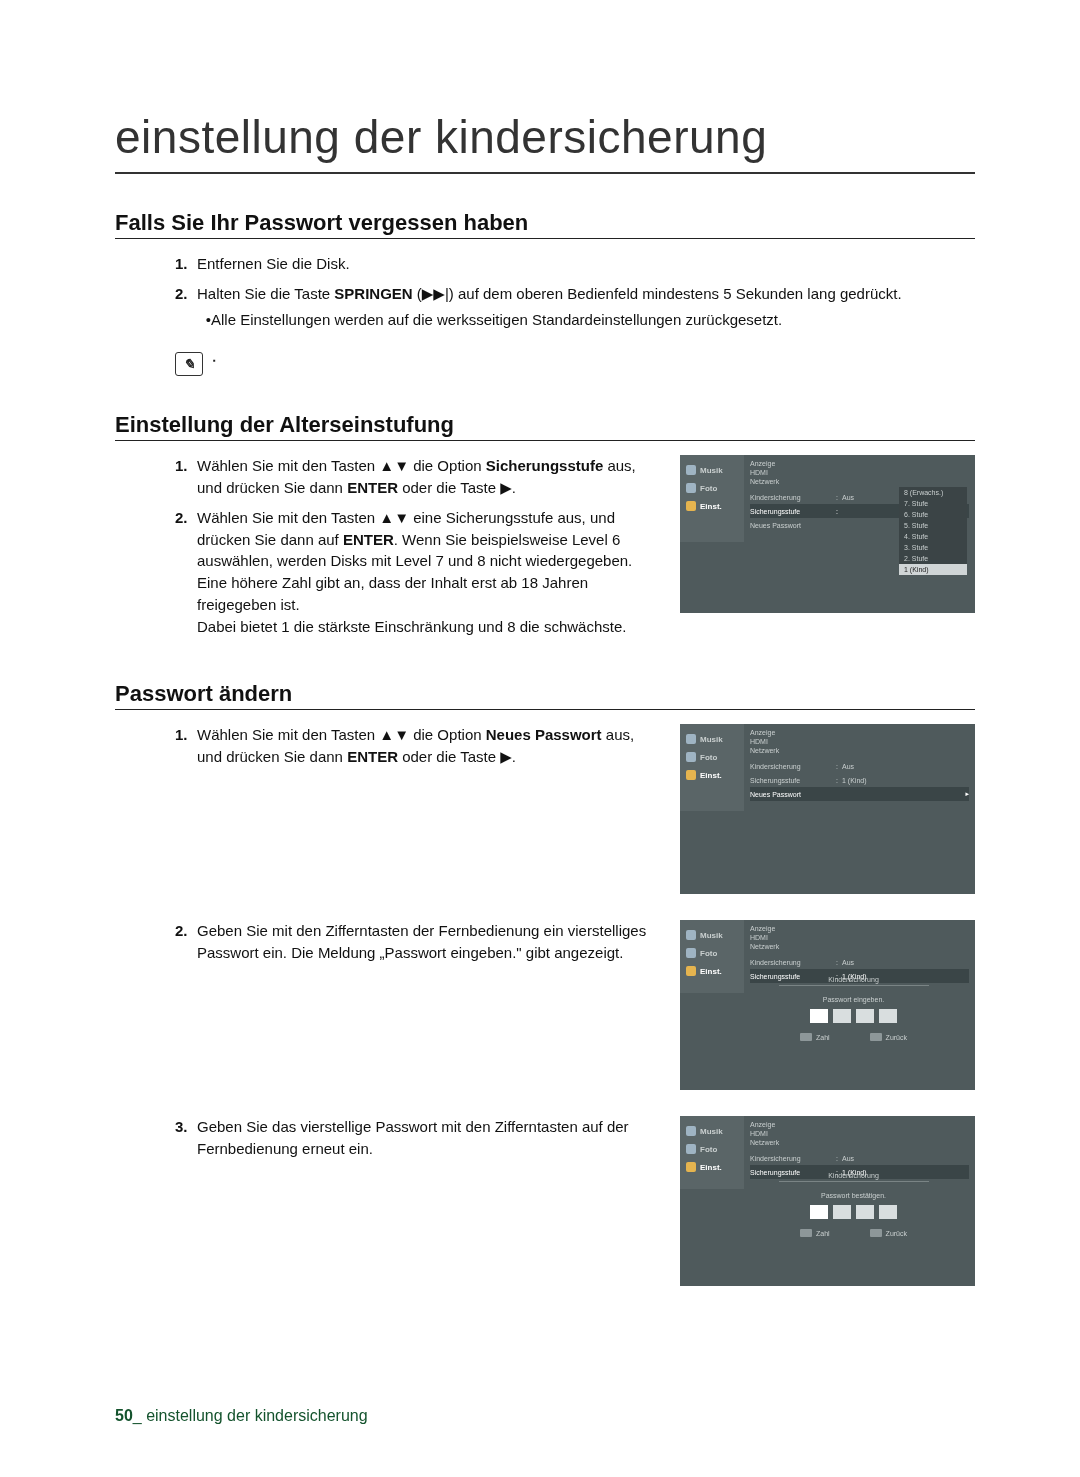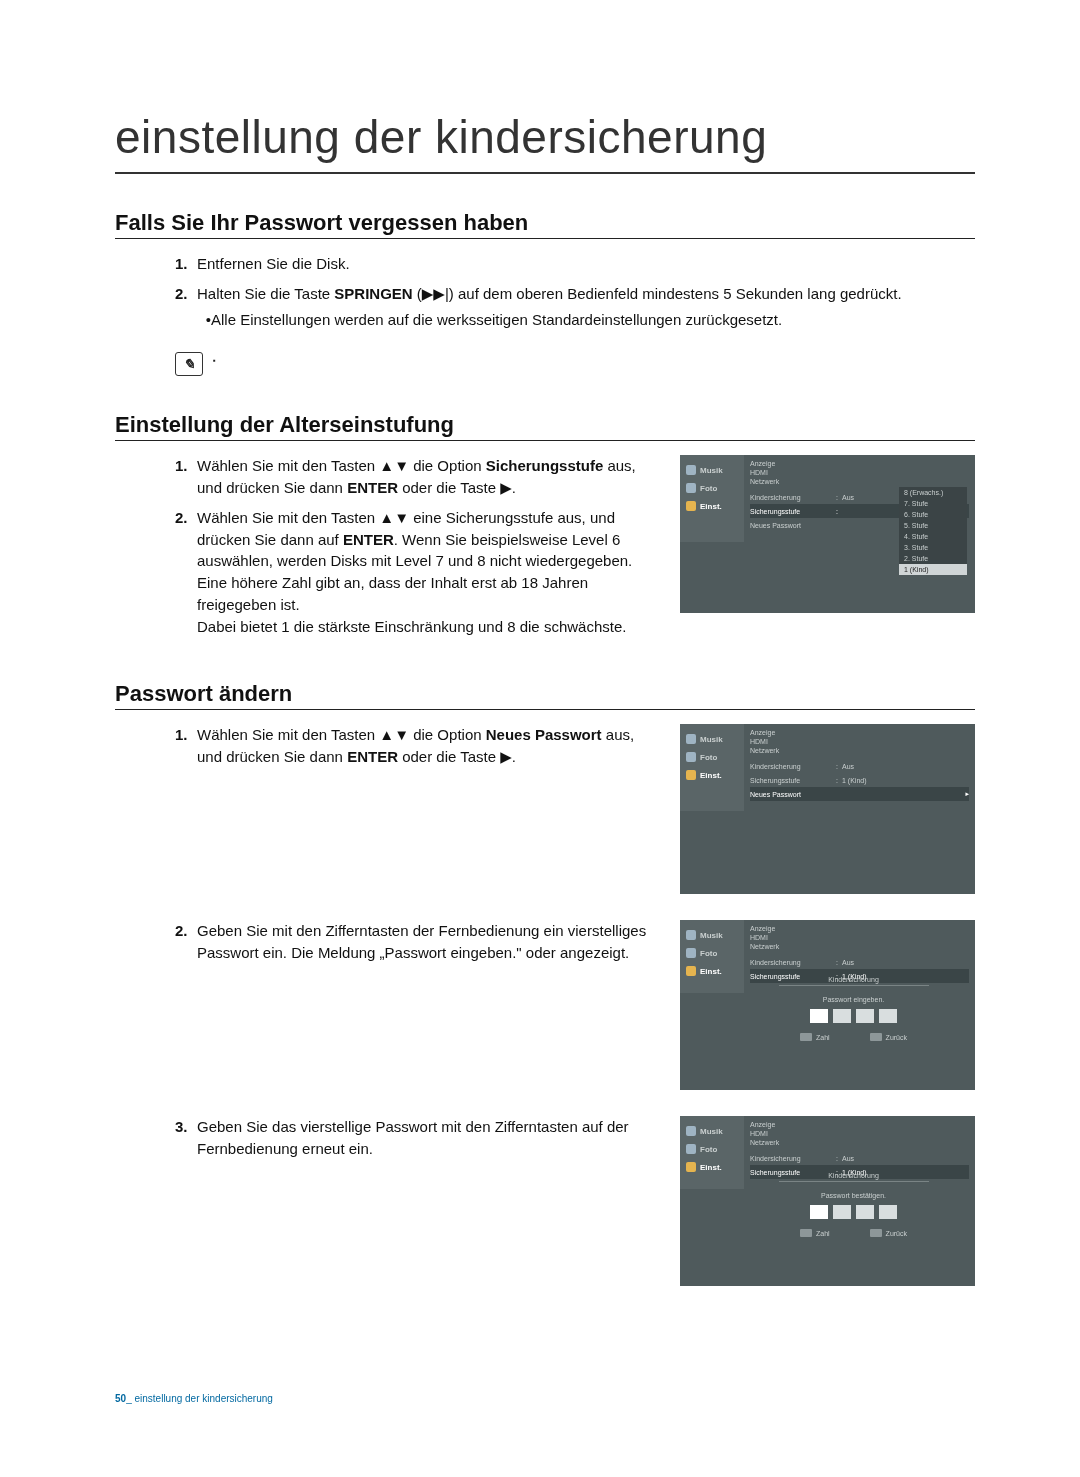--- a/index.html
+++ b/index.html
@@ -109,22 +109,22 @@
   .pw-box.sel { background:#fff; }
   .pw-hints { display:flex; gap:40px; justify-content:center; font-size:7px; }
   .pw-hint { display:flex; align-items:center; gap:4px;}
   .pw-hint-icon { width:12px; height:8px; background:#8d9799; border-radius:1px;}
   .device-rel { position:relative; }
   .overlay-area {
     position:absolute; left:58px; right:6px; top:54px;
     background:transparent;
   }
   .footer {
-    position:absolute; left:115px; bottom:73px;
-    font-size:10px; color:#0369a1;
+    position:absolute; left:115px; bottom:52px;
+    font-size:16px; color:#14532d;
   }
   .footer .pn { font-weight:700; }
 </style>
 </head>
 <body>
 
 <div class="page">
   <div class="main-title">einstellung der kindersicherung</div>
   <div class="main-title-underline"></div>
 
@@ -273,21 +273,21 @@
           </div>
         </div>
       </div>
     </div>
   </div>
 
   <div class="shot-row">
     <div class="steps">
       <div class="step-row">
         <div class="step-num">2.</div>
-        <div class="step-body">Geben Sie mit den Zifferntasten der Fernbedienung ein vierstelliges Passwort ein. Die Meldung „Passwort eingeben." oder angezeigt.</div>
+        <div class="step-body">Geben Sie mit den Zifferntasten der Fernbedienung ein vierstelliges Passwort ein. Die Meldung „Passwort eingeben." gibt angezeigt.</div>
       </div>
     </div>
     <div class="shot">
       <div class="device device-rel" style="height:170px;">
         <div class="device-main">
           <div class="dev-sidebar">
             <div class="sb-item">
                 <div class="sb-icon"></div>
                 <span>Musik</span>
               </div>

